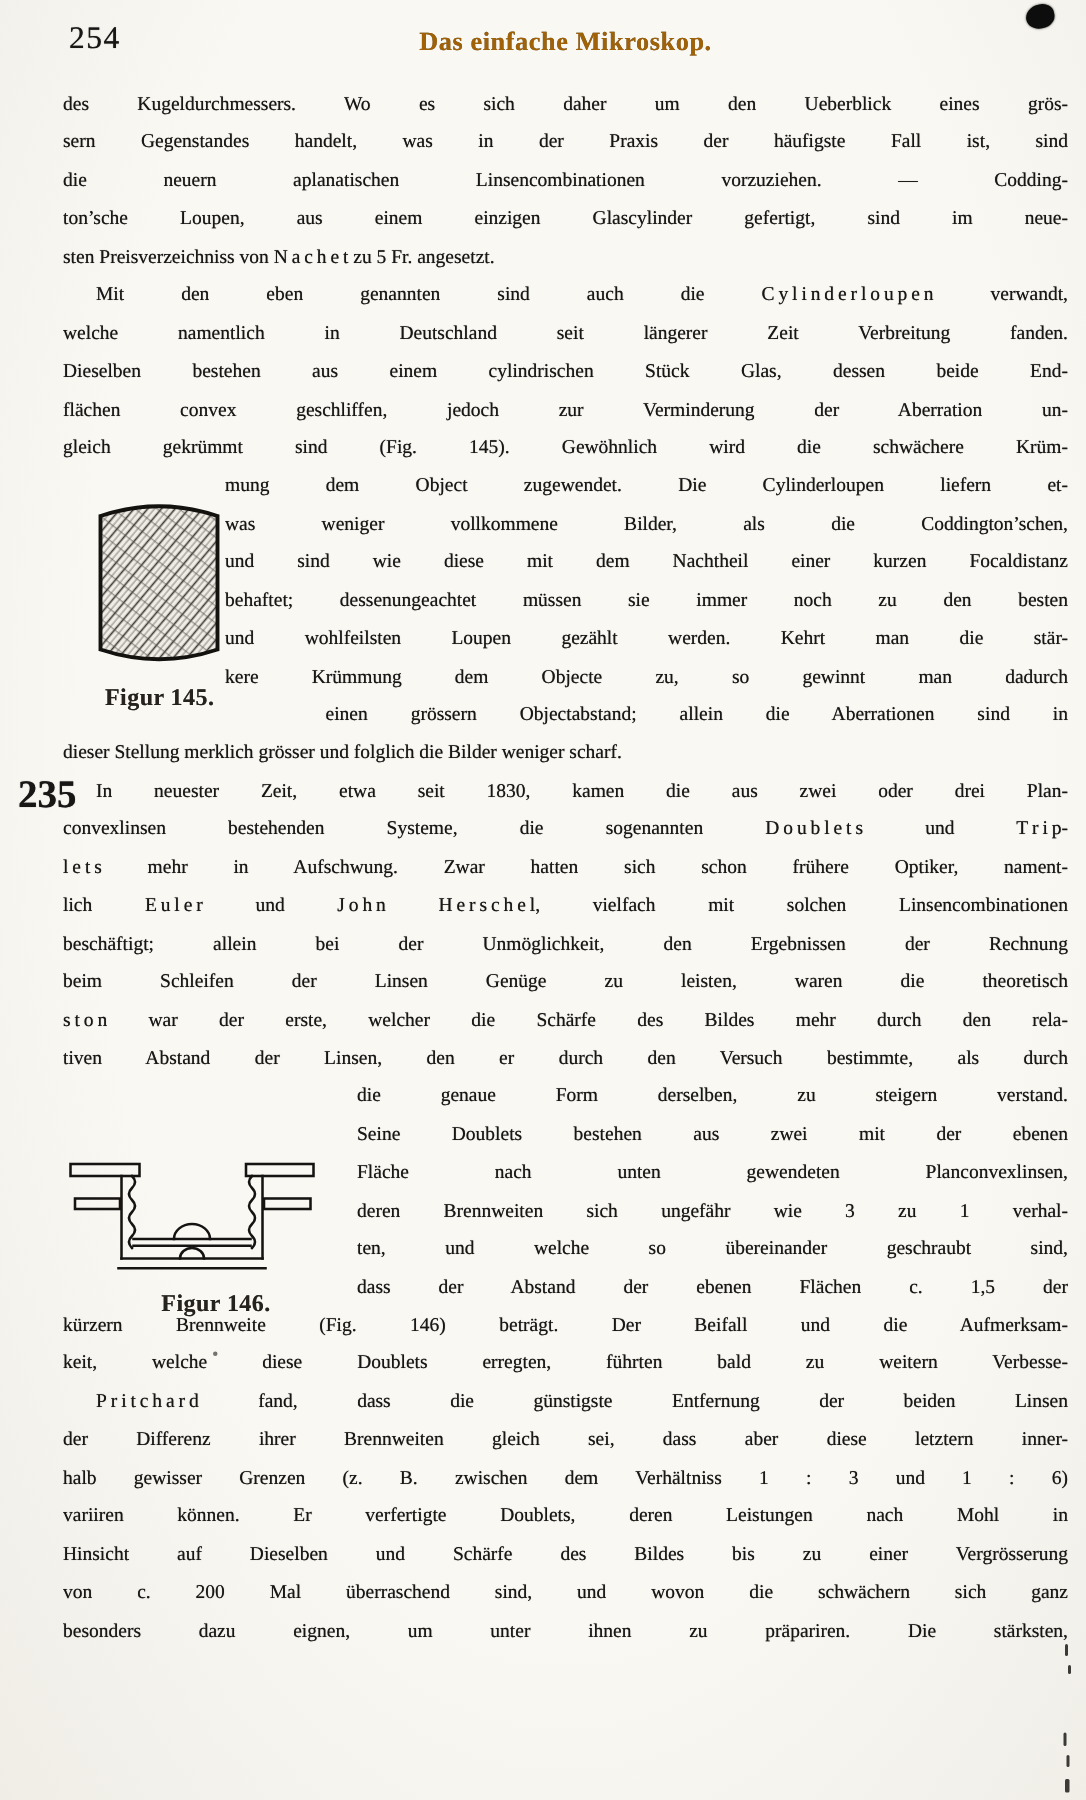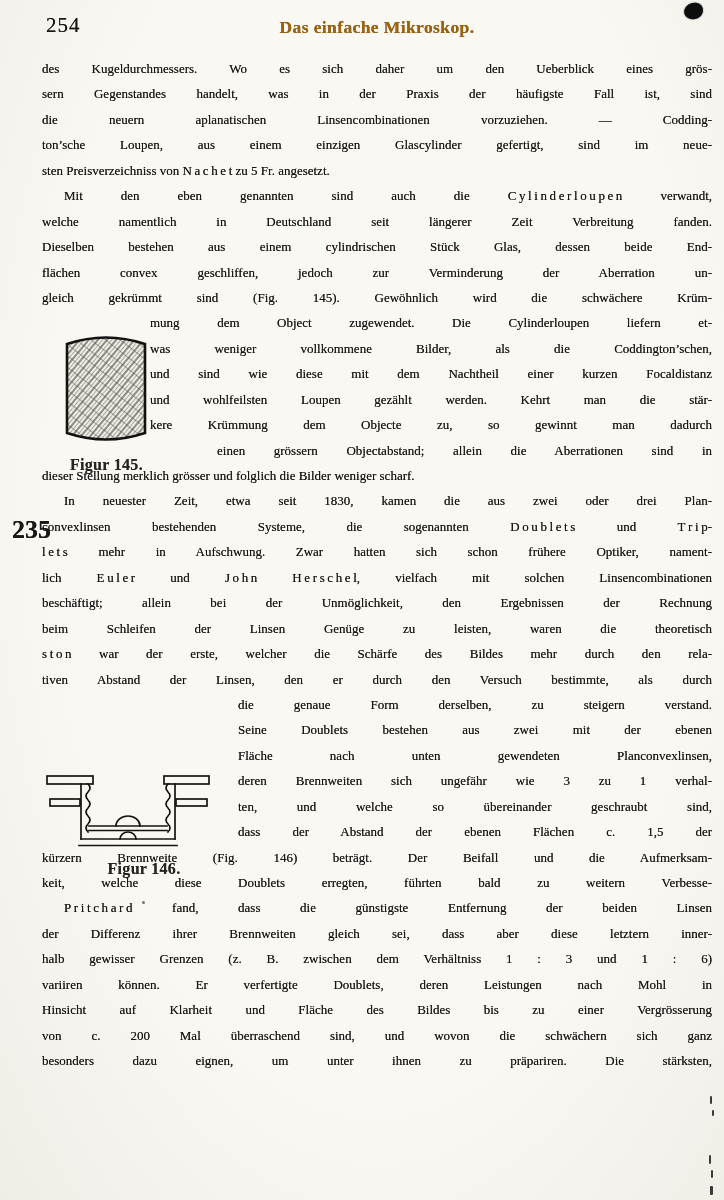--- a/index.html
+++ b/index.html
@@ -82,20 +82,21 @@
       <div class="ln">ton’sche Loupen, aus einem einzigen Glascylinder gefertigt, sind im neue-</div>
       <div class="ln end">sten Preisverzeichniss von N a c h e t zu 5 Fr. angesetzt.</div>
       <div class="ln ind">Mit den eben genannten sind auch die C y l i n d e r l o u p e n verwandt,</div>
       <div class="ln">welche namentlich in Deutschland seit längerer Zeit Verbreitung fanden.</div>
       <div class="ln">Dieselben bestehen aus einem cylindrischen Stück Glas, dessen beide End-</div>
       <div class="ln">flächen convex geschliffen, jedoch zur Verminderung der Aberration un-</div>
       <div class="ln">gleich gekrümmt sind (Fig. 145). Gewöhnlich wird die schwächere Krüm-</div>
       <div class="ln w145">mung dem Object zugewendet. Die Cylinderloupen liefern et-</div>
       <div class="ln w145">was weniger vollkommene Bilder, als die Coddington’schen,</div>
       <div class="ln w145">und sind wie diese mit dem Nachtheil einer kurzen Focaldistanz</div>
+      <div class="ln w145">behaftet; dessenungeachtet müssen sie immer noch zu den besten</div>
       <div class="ln w145">und wohlfeilsten Loupen gezählt werden. Kehrt man die stär-</div>
       <div class="ln w145">kere Krümmung dem Objecte zu, so gewinnt man dadurch</div>
       <div class="ln w145b">einen grössern Objectabstand; allein die Aberrationen sind in</div>
       <div class="ln end">dieser Stellung merklich grösser und folglich die Bilder weniger scharf.</div>
       <div class="ln ind">In neuester Zeit, etwa seit 1830, kamen die aus zwei oder drei Plan-</div>
       <div class="ln">convexlinsen bestehenden Systeme, die sogenannten D o u b l e t s und T r i p-</div>
       <div class="ln">l e t s mehr in Aufschwung. Zwar hatten sich schon frühere Optiker, nament-</div>
       <div class="ln">lich E u l e r und J o h n H e r s c h e l, vielfach mit solchen Linsencombinationen</div>
       <div class="ln">beschäftigt; allein bei der Unmöglichkeit, den Ergebnissen der Rechnung</div>
       <div class="ln">beim Schleifen der Linsen Genüge zu leisten, waren die theoretisch</div>
@@ -106,21 +107,21 @@
       <div class="ln w146">Fläche nach unten gewendeten Planconvexlinsen,</div>
       <div class="ln w146">deren Brennweiten sich ungefähr wie 3 zu 1 verhal-</div>
       <div class="ln w146">ten, und welche so übereinander geschraubt sind,</div>
       <div class="ln w146">dass der Abstand der ebenen Flächen c. 1,5 der</div>
       <div class="ln">kürzern Brennweite (Fig. 146) beträgt. Der Beifall und die Aufmerksam-</div>
       <div class="ln">keit, welche diese Doublets erregten, führten bald zu weitern Verbesse-</div>
       <div class="ln ind">P r i t c h a r d fand, dass die günstigste Entfernung der beiden Linsen</div>
       <div class="ln">der Differenz ihrer Brennweiten gleich sei, dass aber diese letztern inner-</div>
       <div class="ln">halb gewisser Grenzen (z. B. zwischen dem Verhältniss 1 : 3 und 1 : 6)</div>
       <div class="ln">variiren können. Er verfertigte Doublets, deren Leistungen nach Mohl in</div>
-      <div class="ln">Hinsicht auf Klarheit und Fläche des Bildes bis zu einer Vergrösserung</div>
+      <div class="ln">Hinsicht auf Dieselben und Schärfe des Bildes bis zu einer Vergrösserung</div>
       <div class="ln">von c. 200 Mal überraschend sind, und wovon die schwächern sich ganz</div>
       <div class="ln">besonders dazu eignen, um unter ihnen zu präpariren. Die stärksten,</div>
     </div>
 
   <div class="margin-number">235</div>
 
   <div class="fig145">
     <svg width="92" height="120" viewBox="0 0 92 120" aria-hidden="true">
       <defs>
         <pattern id="h145a" width="7" height="7" patternUnits="userSpaceOnUse" patternTransform="rotate(40)">

